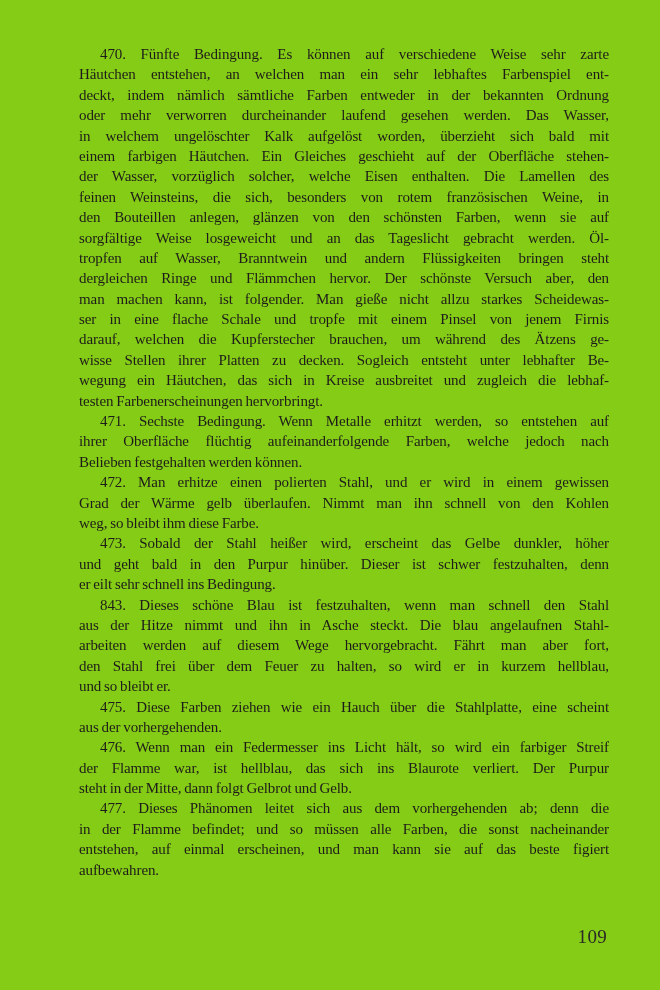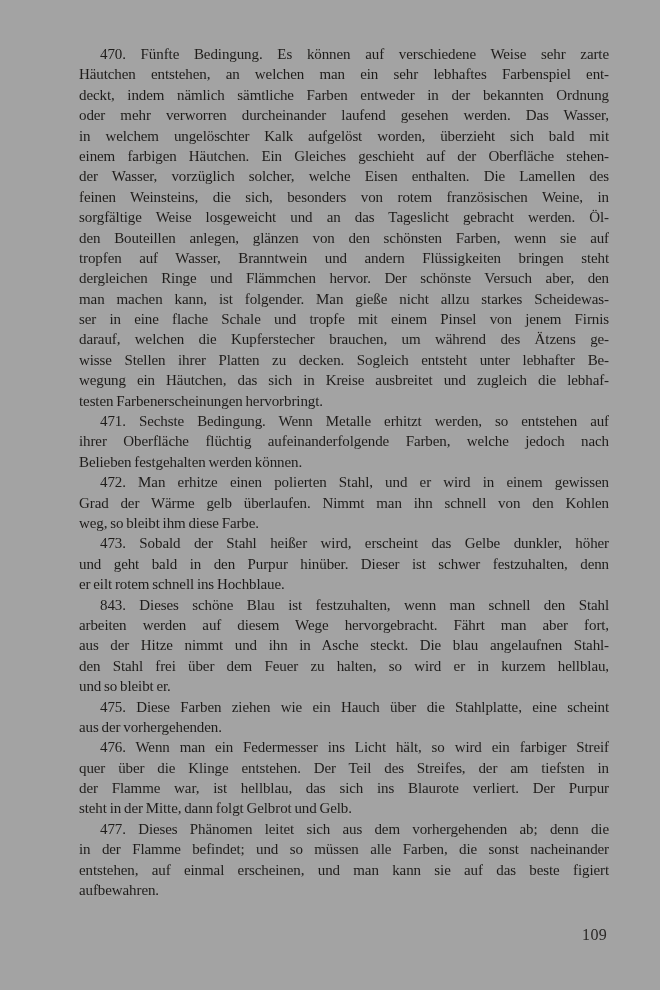--- a/index.html
+++ b/index.html
@@ -11,21 +11,21 @@
     width: 660px;
     height: 990px;
     position: relative;
     font-family: "Liberation Serif", serif;
     color: #1e1c1a;
     overflow: hidden;
   }
   .page {
     position: absolute;
     inset: 0;
-    background: #a3a3a3;
+    background: #84cc16;
   }
   .text-block {
     position: absolute;
     left: 79px;
     top: 44px;
     width: 530px;
   }
   .paragraph {
     margin: 0;
     padding: 0;
@@ -44,41 +44,41 @@
   .line.first {
     text-indent: 21px;
   }
   .line.last {
     text-align-last: left;
   }
   .page-number {
     position: absolute;
     top: 926px;
     right: 53px;
-    font-size: 16px;
+    font-size: 19px;
     letter-spacing: 0.3px;
     color: #2a2826;
   }
 </style>
 </head>
 <body>
 
 <div class="page">
   <div class="text-block">
       <div class="paragraph">
         <div class="line first">470. Fünfte Bedingung. Es können auf verschiedene Weise sehr zarte</div>
         <div class="line">Häutchen entstehen, an welchen man ein sehr lebhaftes Farbenspiel ent-</div>
         <div class="line">deckt, indem nämlich sämtliche Farben entweder in der bekannten Ordnung</div>
         <div class="line">oder mehr verworren durcheinander laufend gesehen werden. Das Wasser,</div>
         <div class="line">in welchem ungelöschter Kalk aufgelöst worden, überzieht sich bald mit</div>
         <div class="line">einem farbigen Häutchen. Ein Gleiches geschieht auf der Oberfläche stehen-</div>
         <div class="line">der Wasser, vorzüglich solcher, welche Eisen enthalten. Die Lamellen des</div>
         <div class="line">feinen Weinsteins, die sich, besonders von rotem französischen Weine, in</div>
+        <div class="line">den Bouteillen anlegen, glänzen von den schönsten Farben, wenn sie auf</div>
         <div class="line">sorgfältige Weise losgeweicht und an das Tageslicht gebracht werden. Öl-</div>
-        <div class="line">den Bouteillen anlegen, glänzen von den schönsten Farben, wenn sie auf</div>
         <div class="line">tropfen auf Wasser, Branntwein und andern Flüssigkeiten bringen steht</div>
         <div class="line">dergleichen Ringe und Flämmchen hervor. Der schönste Versuch aber, den</div>
         <div class="line">man machen kann, ist folgender. Man gieße nicht allzu starkes Scheidewas-</div>
         <div class="line">ser in eine flache Schale und tropfe mit einem Pinsel von jenem Firnis</div>
         <div class="line">darauf, welchen die Kupferstecher brauchen, um während des Ätzens ge-</div>
         <div class="line">wisse Stellen ihrer Platten zu decken. Sogleich entsteht unter lebhafter Be-</div>
         <div class="line">wegung ein Häutchen, das sich in Kreise ausbreitet und zugleich die lebhaf-</div>
         <div class="line last">testen Farbenerscheinungen hervorbringt.</div>
       </div>
       <div class="paragraph">
@@ -87,36 +87,35 @@
         <div class="line last">Belieben festgehalten werden können.</div>
       </div>
       <div class="paragraph">
         <div class="line first">472. Man erhitze einen polierten Stahl, und er wird in einem gewissen</div>
         <div class="line">Grad der Wärme gelb überlaufen. Nimmt man ihn schnell von den Kohlen</div>
         <div class="line last">weg, so bleibt ihm diese Farbe.</div>
       </div>
       <div class="paragraph">
         <div class="line first">473. Sobald der Stahl heißer wird, erscheint das Gelbe dunkler, höher</div>
         <div class="line">und geht bald in den Purpur hinüber. Dieser ist schwer festzuhalten, denn</div>
-        <div class="line last">er eilt rotem schnell ins Hochblaue.</div>
+        <div class="line last">er eilt sehr schnell ins Bedingung.</div>
       </div>
       <div class="paragraph">
         <div class="line first">843. Dieses schöne Blau ist festzuhalten, wenn man schnell den Stahl</div>
+        <div class="line">aus der Hitze nimmt und ihn in Asche steckt. Die blau angelaufnen Stahl-</div>
         <div class="line">arbeiten werden auf diesem Wege hervorgebracht. Fährt man aber fort,</div>
-        <div class="line">aus der Hitze nimmt und ihn in Asche steckt. Die blau angelaufnen Stahl-</div>
         <div class="line">den Stahl frei über dem Feuer zu halten, so wird er in kurzem hellblau,</div>
         <div class="line last">und so bleibt er.</div>
       </div>
       <div class="paragraph">
         <div class="line first">475. Diese Farben ziehen wie ein Hauch über die Stahlplatte, eine scheint</div>
         <div class="line last">aus der vorhergehenden.</div>
       </div>
       <div class="paragraph">
         <div class="line first">476. Wenn man ein Federmesser ins Licht hält, so wird ein farbiger Streif</div>
-        <div class="line">quer über die Klinge entstehen. Der Teil des Streifes, der am tiefsten in</div>
         <div class="line">der Flamme war, ist hellblau, das sich ins Blaurote verliert. Der Purpur</div>
         <div class="line last">steht in der Mitte, dann folgt Gelbrot und Gelb.</div>
       </div>
       <div class="paragraph">
         <div class="line first">477. Dieses Phänomen leitet sich aus dem vorhergehenden ab; denn die</div>
         <div class="line">in der Flamme befindet; und so müssen alle Farben, die sonst nacheinander</div>
         <div class="line">entstehen, auf einmal erscheinen, und man kann sie auf das beste figiert</div>
         <div class="line last">aufbewahren.</div>
       </div>
     </div>

